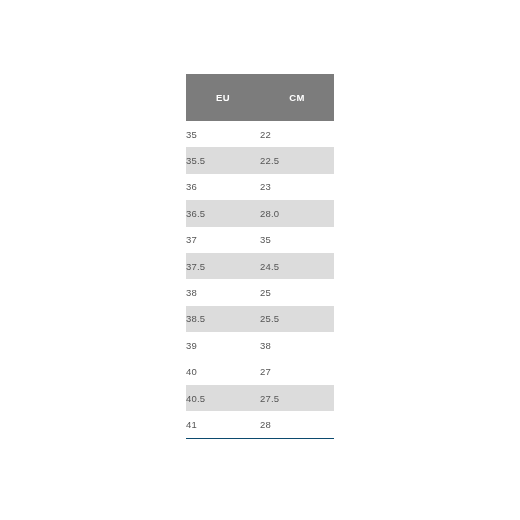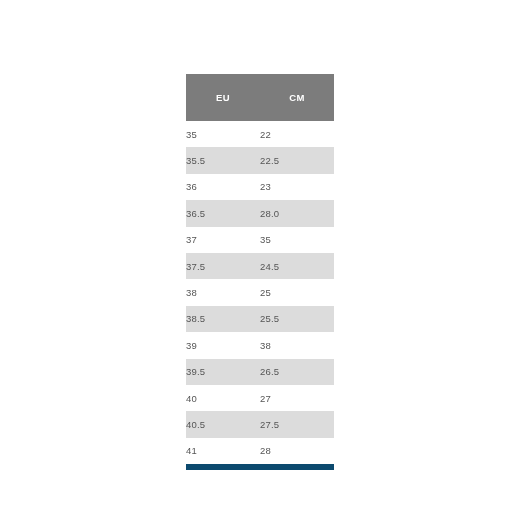--- a/index.html
+++ b/index.html
@@ -69,21 +69,21 @@
   table.size-table tbody tr.row-odd {
     background: #ffffff;
   }
 
   table.size-table tbody tr.row-even {
     background: #dcdcdc;
     margin-top: 16px;
   }
 
   table.size-table tbody tr.last-row td {
-    border-bottom: 6px solid #0c4a6e;
+    border-bottom: 1px solid #0c4a6e;
   }
 </style>
 </head>
 <body>
 
 <div class="page">
   <div class="size-table-wrap">
     <table class="size-table">
       <colgroup>
         <col class="col-eu">
@@ -125,24 +125,20 @@
             <td>25</td>
           </tr>
           <tr class="row-even">
             <td>38.5</td>
             <td>25.5</td>
           </tr>
           <tr class="row-odd">
             <td>39</td>
             <td>38</td>
           </tr>
-          <tr class="row-even">
-            <td>39.5</td>
-            <td>26.5</td>
-          </tr>
           <tr class="row-odd">
             <td>40</td>
             <td>27</td>
           </tr>
           <tr class="row-even">
             <td>40.5</td>
             <td>27.5</td>
           </tr>
           <tr class="row-odd last-row">
             <td>41</td>

